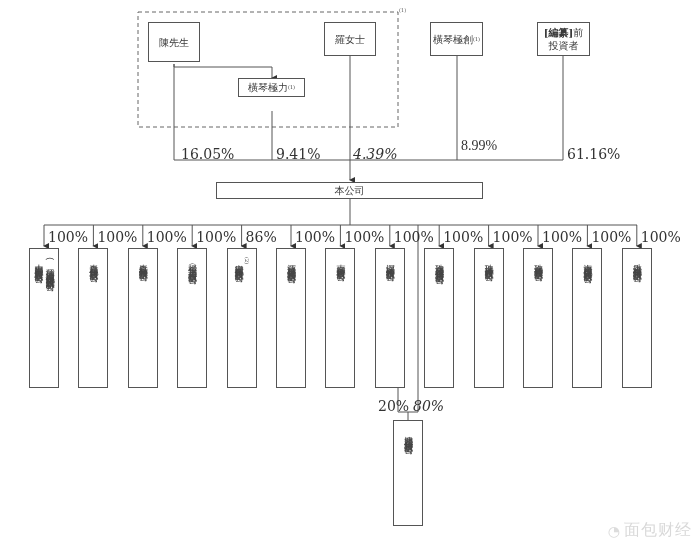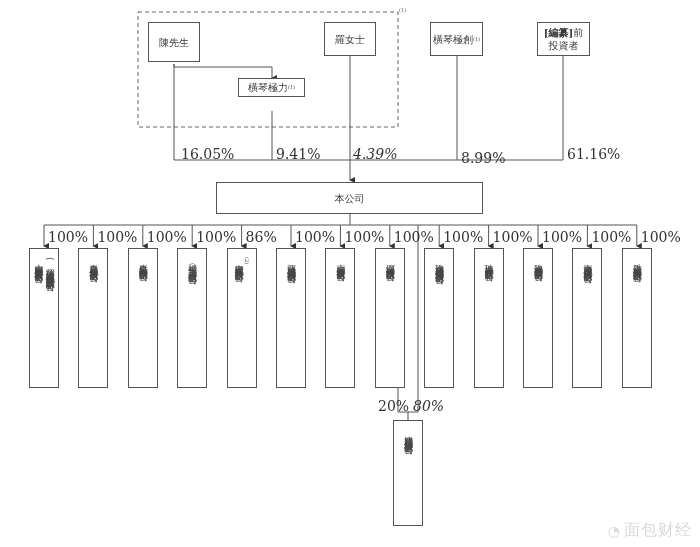--- a/index.html
+++ b/index.html
@@ -85,24 +85,24 @@
     <span class="sup">(1)</span>
 </div>
 <div class="box" style="left:537px;top:22px;width:53px;height:34px;flex-direction:column;">
   <span><b>[編纂]</b><span>前</span></span>
   <span>投資者</span>
 </div>
 
 <span class="pct" style="left:181px;top:146px;">16.05%</span>
 <span class="pct" style="left:276px;top:146px;">9.41%</span>
 <span class="pct" style="left:353px;top:146px;font-style:italic;">4.39%</span>
-<span class="pct" style="left:461px;top:150px;">8.99%</span>
+<span class="pct" style="left:461px;top:138px;font-family:Liberation Serif, serif;">8.99%</span>
 <span class="pct" style="left:567px;top:146px;">61.16%</span>
 
-<div class="box" style="left:216px;top:182px;width:267px;height:32px;justify-content:center;">
+<div class="box" style="left:216px;top:182px;width:267px;height:17px;justify-content:center;">
   <span>本公司</span>
 </div>
 
 <div id="subs">
     <span class="pct" style="left: 48px; top: 229px;">100%</span>
     <div class="vbox" style="left: 29px; top: 248px; width: 30px; height: 140px;">
       <span class="vtext">山東星際智慧科技有限公司</span>
       <span class="vtext">(前稱濟南極視角科技創新有限公司)</span>
     </div>
     <span class="pct" style="left: 97.4px; top: 229px;">100%</span>

